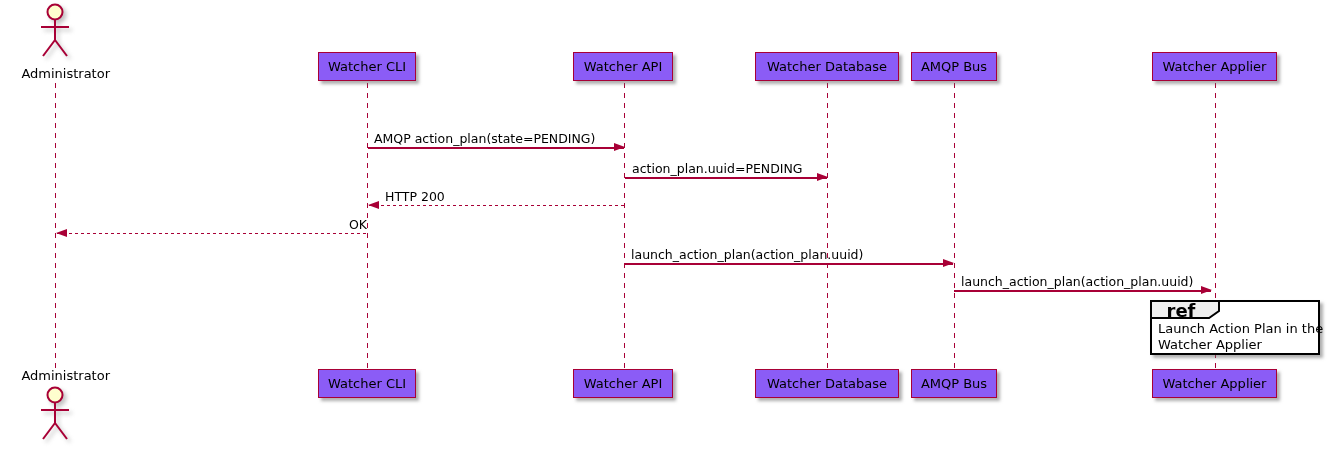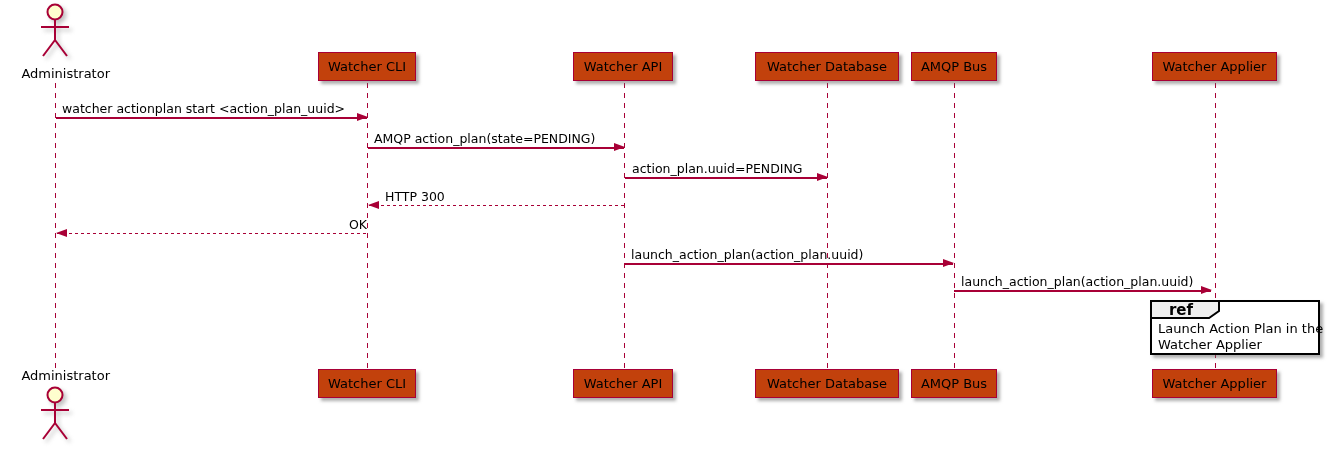--- a/index.html
+++ b/index.html
@@ -7,21 +7,21 @@
     position:relative;width:1330px;height:456px;background:#ffffff;overflow:hidden;
     font-family:"DejaVu Sans","Liberation Sans",sans-serif;color:#000;
   }
   
   .lifeline{
     position:absolute;top:83px;height:286px;width:1px;
     background:repeating-linear-gradient(to bottom,#A80036 0 5px,transparent 5px 10px);
   }
   
   .pbox{
-    position:absolute;height:27px;background:#c2410c;border:1.5px solid #A80036;
+    position:absolute;height:27px;background:#8b5cf6;border:1.5px solid #A80036;
     box-shadow:3px 3px 3px rgba(110,110,110,.55);
     text-align:center;line-height:27px;font-size:13px;white-space:nowrap;
   }
   
   .actor-figure{position:absolute;filter:drop-shadow(3px 3px 2px rgba(120,120,120,.45));}
   .actor-label{position:absolute;width:110px;text-align:right;font-size:13px;height:15px;line-height:15px;}
   
   .msg{position:absolute;}
   .msg-label{font-size:12.5px;line-height:15px;height:15px;white-space:nowrap;margin-bottom:1px;}
   .msg-line{position:relative;height:1.5px;background:#A80036;}
@@ -31,21 +31,21 @@
   .ah{position:absolute;width:0;height:0;top:-4px;
     border-top:4.5px solid transparent;border-bottom:4.5px solid transparent;}
   .ah.right{right:-1px;border-left:11px solid #A80036;}
   .ah.left{left:-1px;border-right:11px solid #A80036;}
   
   .ref-box{
     position:absolute;background:#fff;border:2px solid #000;
     box-shadow:3px 3px 3px rgba(110,110,110,.55);
   }
   .ref-tab{position:absolute;top:-2px;left:-2px;}
-  .ref-keyword{position:absolute;top:0;left:0;width:58px;text-align:center;font-size:15px;font-weight:bold;line-height:17px;}
+  .ref-keyword{position:absolute;top:0;left:0;width:58px;text-align:center;font-size:18px;font-weight:bold;line-height:17px;}
   .ref-text{position:absolute;left:6px;top:19px;font-size:13px;line-height:16px;white-space:nowrap;}
 </style>
 </head>
 <body>
 
 <div id="canvas">
 
   <div class="lifeline" style="left:55px;"></div>
   <div class="lifeline" style="left:367px;"></div>
   <div class="lifeline" style="left:624px;"></div>
@@ -63,43 +63,37 @@
     </svg>
   </div>
   <div class="actor-label" style="left:0;top:66px;">Administrator</div>
 
   <div class="pbox" style="left:318px;top:52px;width:96px;">Watcher CLI</div>
   <div class="pbox" style="left:573px;top:52px;width:98px;">Watcher API</div>
   <div class="pbox" style="left:755px;top:52px;width:142px;">Watcher Database</div>
   <div class="pbox" style="left:911px;top:52px;width:84px;">AMQP Bus</div>
   <div class="pbox" style="left:1152px;top:52px;width:123px;">Watcher Applier</div>
 
-  <div class="msg" style="left:56px;top:101px;width:311px;">
-    <div class="msg-label" style="padding-left:6px;">watcher actionplan start &lt;action_plan_uuid&gt;</div>
-    <div class="msg-line">
-        <span class="ah right"></span>
-      </div>
-  </div>
 
   <div class="msg" style="left:368px;top:131px;width:256px;">
     <div class="msg-label" style="padding-left:6px;">AMQP action_plan(state=PENDING)</div>
     <div class="msg-line">
         <span class="ah right"></span>
       </div>
   </div>
 
   <div class="msg" style="left:625px;top:161px;width:202px;">
     <div class="msg-label" style="padding-left:7px;">action_plan.uuid=PENDING</div>
     <div class="msg-line">
         <span class="ah right"></span>
       </div>
   </div>
 
   <div class="msg" style="left:369px;top:189px;width:255px;">
-    <div class="msg-label" style="padding-left:16px;">HTTP 300</div>
+    <div class="msg-label" style="padding-left:16px;">HTTP 200</div>
     <div class="msg-line dashed">
         <span class="ah left"></span>
       </div>
   </div>
 
   <div class="msg" style="left:57px;top:217px;width:310px;">
     <div class="msg-label" style="padding-left:15px;text-align:right;">OK</div>
     <div class="msg-line dashed">
         <span class="ah left"></span>
       </div>

